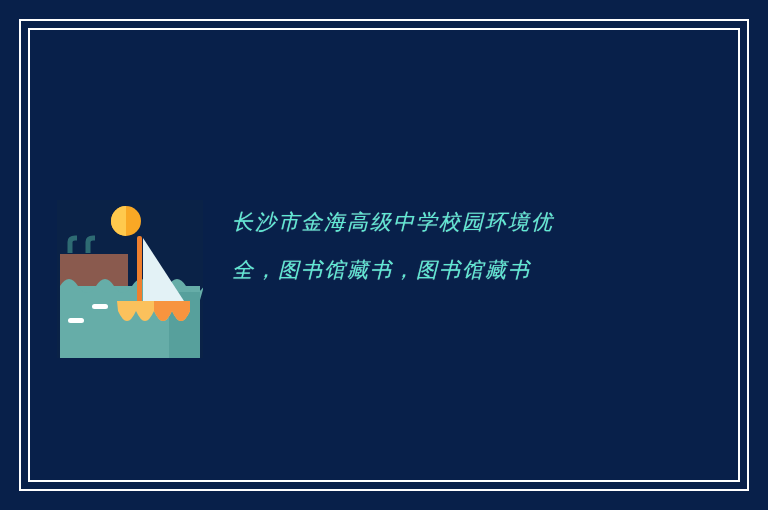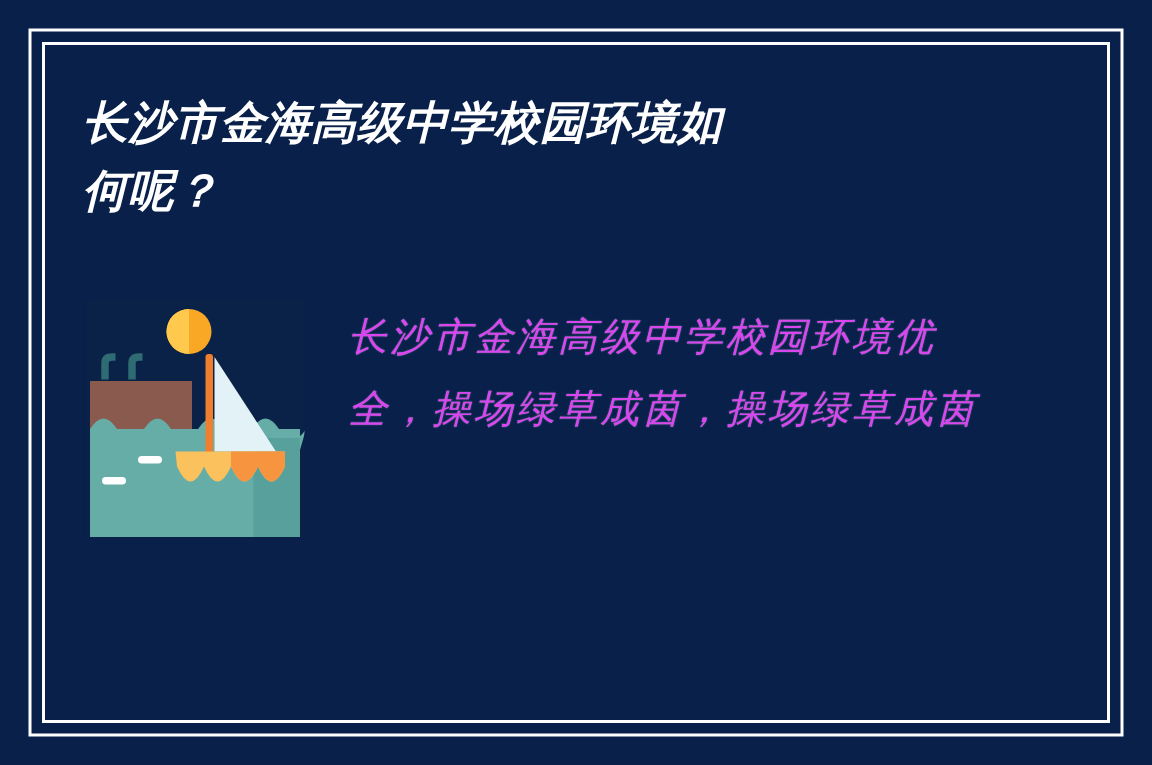--- a/index.html
+++ b/index.html
@@ -75,42 +75,38 @@
 
   
   .body-block {
     position: absolute;
     left: 232px;
     top: 200px;
     width: 428px;
   }
   .body-line {
     display: block;
-    font-family: Liberation Sans, sans-serif;
+    font-family: Liberation Mono, monospace;
     font-style: italic;
-    font-size: 26px;
+    font-size: 21px;
     line-height: 48px;
-    color: #d946ef;
+    color: #5eead4;
     letter-spacing: 2px;
     white-space: nowrap;
     text-shadow: 0 0 1px rgba(255,255,255,0.45);
   }
 </style>
 </head>
 <body>
 
 <div id="poster">
 
   <div class="frame-outer"></div>
   <div class="frame-inner"></div>
 
-  <div class="title-block">
-    <span class="title-line">长沙市金海高级中学校园环境如</span>
-    <span class="title-line">何呢？</span>
-  </div>
 
   <div class="illustration">
     <svg width="146" height="158" viewBox="0 0 146 158" xmlns="http://www.w3.org/2000/svg">
 
       <rect x="0" y="0" width="146" height="158" fill="#0a2247"></rect>
 
       <g>
         <circle cx="69" cy="21" r="15" fill="#f9a825"></circle>
         <path d="M69 6 a15 15 0 0 0 0 30 z" fill="#ffc94d"></path>
       </g>
@@ -140,16 +136,16 @@
         <path d="M86 38 L86 101 L127 101 Z" fill="#e3f2f6"></path>
 
         <path d="M60 101 L133 101 L133 111 q-9 20 -18 0 q-9 20 -18 0 q-9 20 -18 0 q-9 20 -18 0 Z" fill="#fbc15c"></path>
         <path d="M97 101 L133 101 L133 111 q-9 20 -18 0 q-9 20 -18 0 Z" fill="#f7943f"></path>
       </g>
     </svg>
   </div>
 
   <div class="body-block">
     <span class="body-line">长沙市金海高级中学校园环境优</span>
-    <span class="body-line">全，操场绿草成茵，操场绿草成茵</span>
+    <span class="body-line">全，图书馆藏书，图书馆藏书</span>
   </div>
 
 </div>
 
 </body></html>

